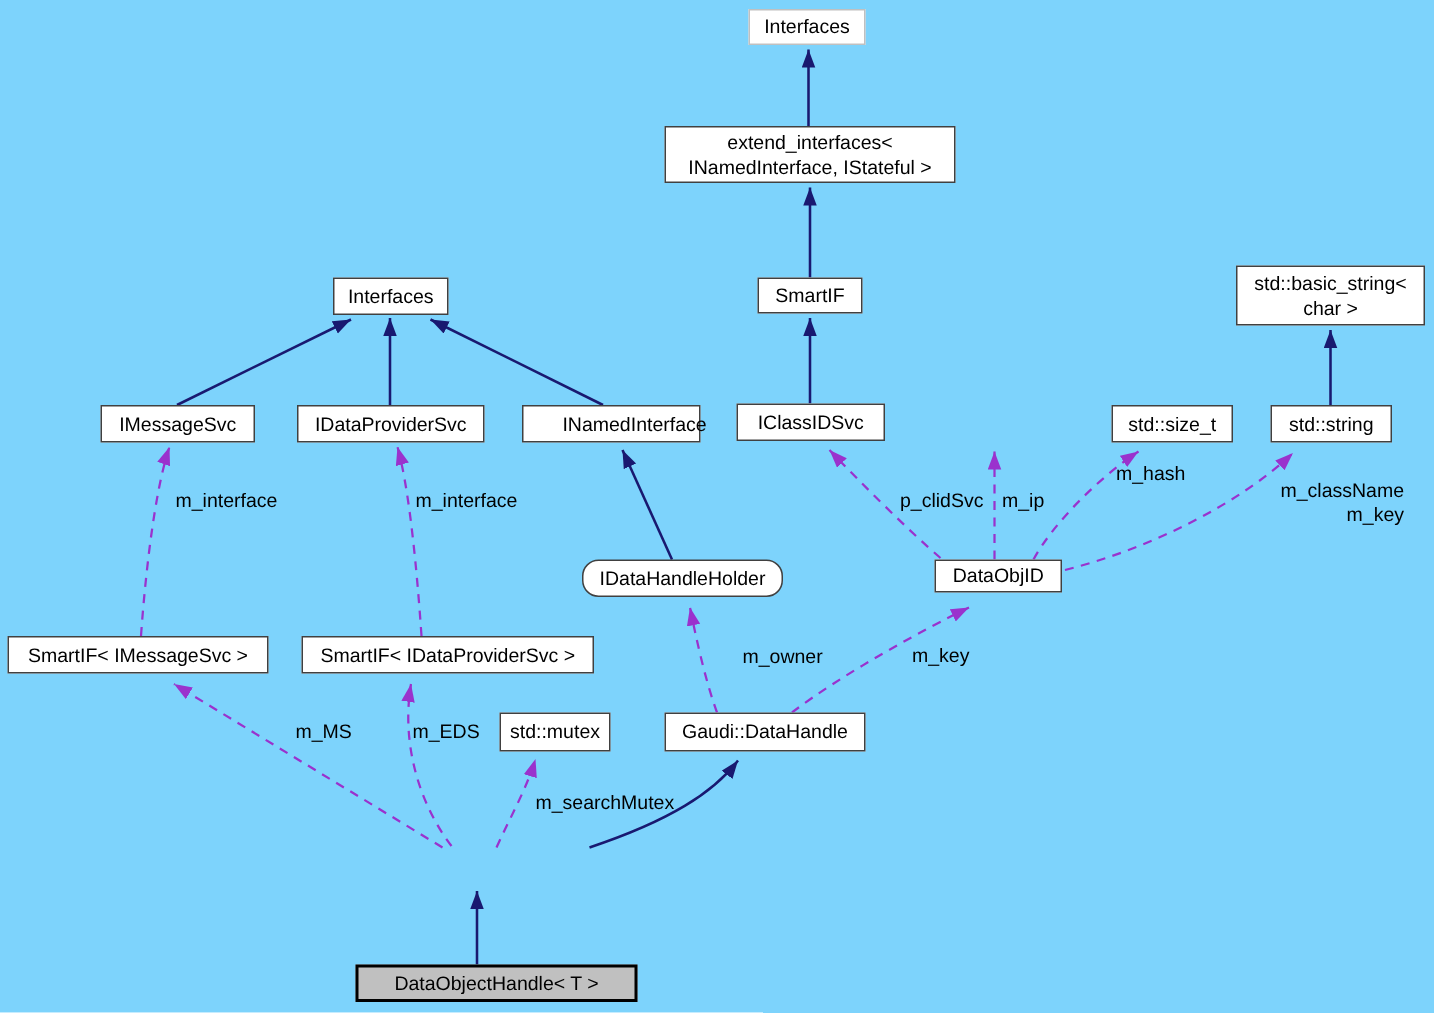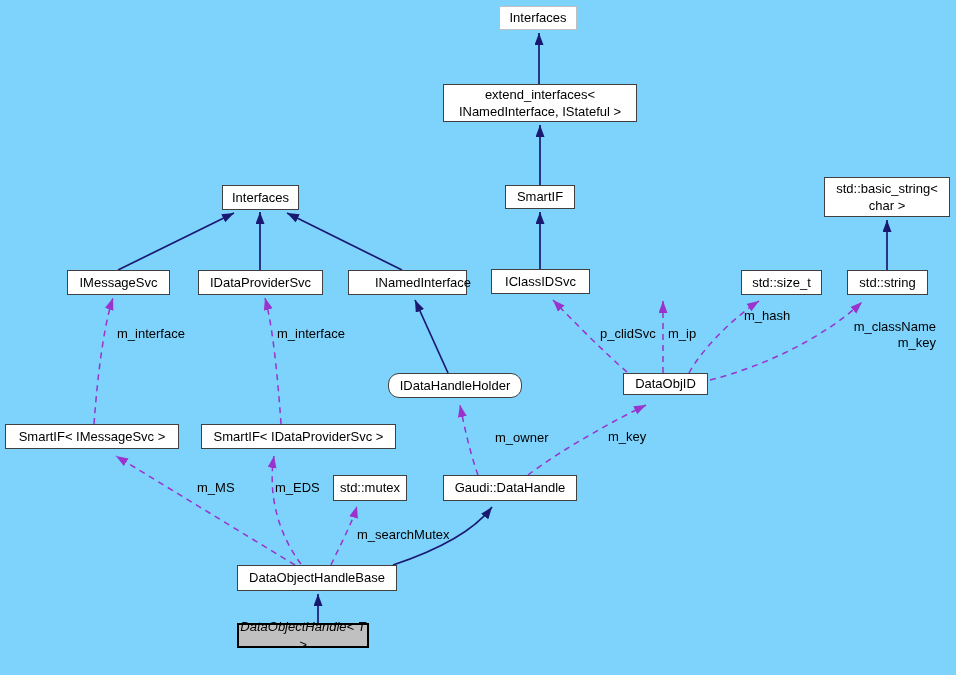--- a/index.html
+++ b/index.html
@@ -89,22 +89,21 @@
   <div class="node" style="left:741px;top:270px;width:81px;height:25px;">std::size_t</div>
   <div class="node" style="left:847px;top:270px;width:81px;height:25px;">std::string</div>
   <div class="node" style="left:824px;top:177px;width:126px;height:40px;">std::basic_string&lt;
 char &gt;</div>
   <div class="node" style="left:388px;top:373px;width:134px;height:25px;border-radius:11px;">IDataHandleHolder</div>
   <div class="node" style="left:623px;top:373px;width:85px;height:22px;">DataObjID</div>
   <div class="node" style="left:5px;top:424px;width:174px;height:25px;">SmartIF&lt; IMessageSvc &gt;</div>
   <div class="node" style="left:185px;top:424px;width:195px;height:25px;margin-left:16px;">SmartIF&lt; IDataProviderSvc &gt;</div>
   <div class="node" style="left:333px;top:475px;width:74px;height:26px;">std::mutex</div>
   <div class="node" style="left:443px;top:475px;width:134px;height:26px;">Gaudi::DataHandle</div>
-  <div class="node" style="left:237px;top:565px;width:160px;height:26px;">DataObjectHandleBase</div>
-  <div class="node current" style="left:237px;top:623px;width:132px;height:25px;font-style:italic;">DataObjectHandle&lt; T &gt;</div>
+  <div class="node current" style="left:237px;top:643px;width:188px;height:25px;">DataObjectHandle&lt; T &gt;</div>
 
   <div class="edge-label" style="left:117px;top:326px;">m_interface</div>
   <div class="edge-label" style="left:277px;top:326px;">m_interface</div>
   <div class="edge-label" style="left:600px;top:326px;">p_clidSvc</div>
   <div class="edge-label" style="left:668px;top:326px;">m_ip</div>
   <div class="edge-label" style="left:744px;top:308px;">m_hash</div>
   <div class="edge-label center" style="left:840px;top:319px;width:96px;">m_className
 m_key</div>
   <div class="edge-label" style="left:495px;top:430px;">m_owner</div>
   <div class="edge-label" style="left:608px;top:429px;">m_key</div>

